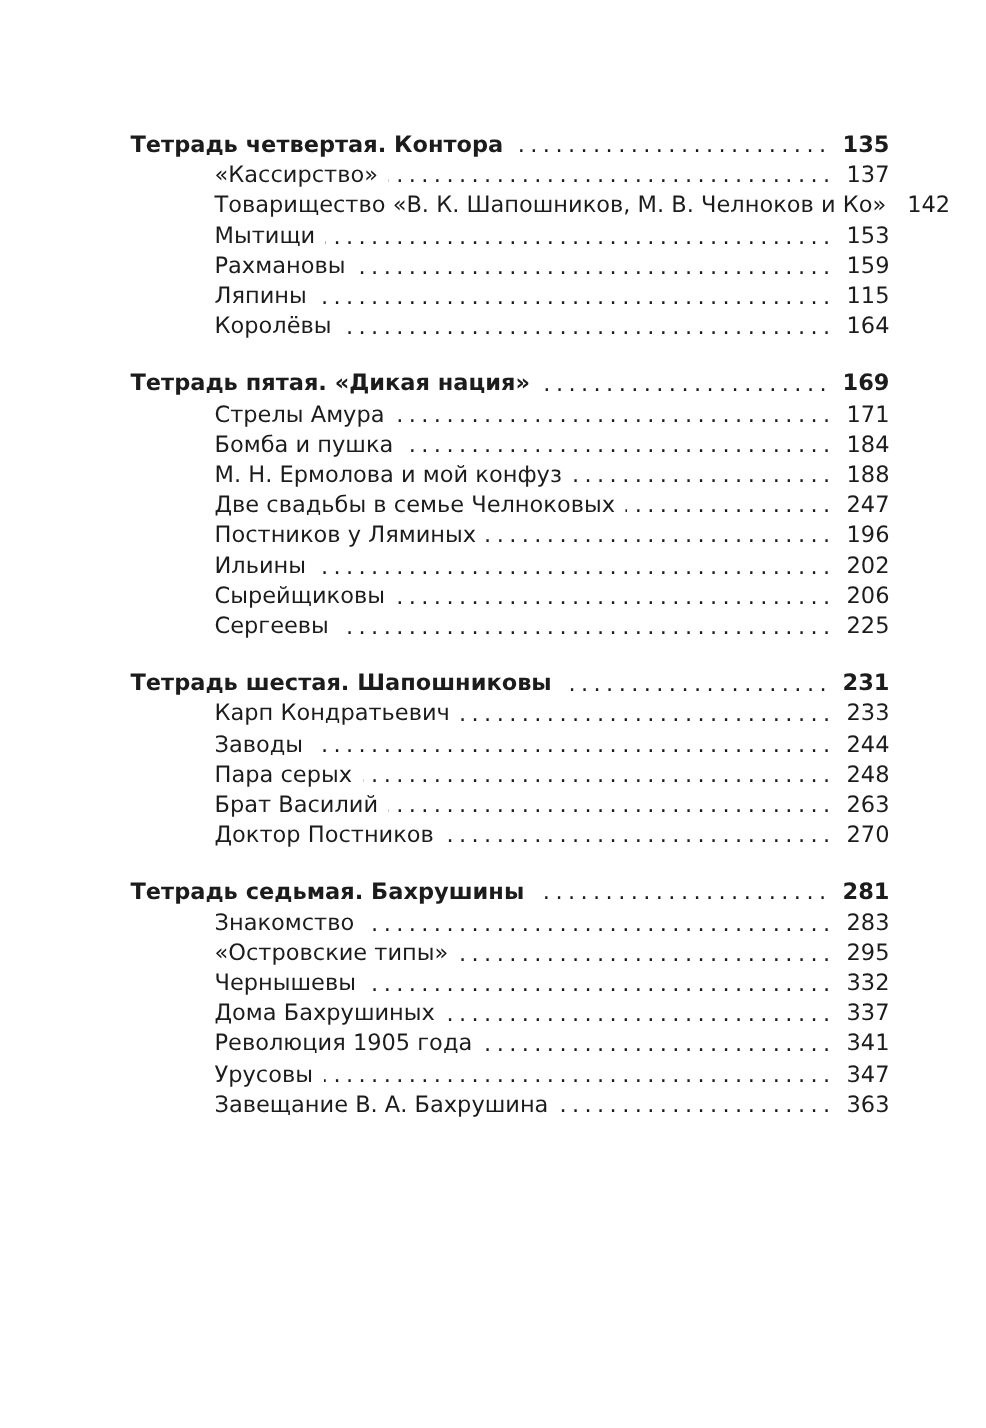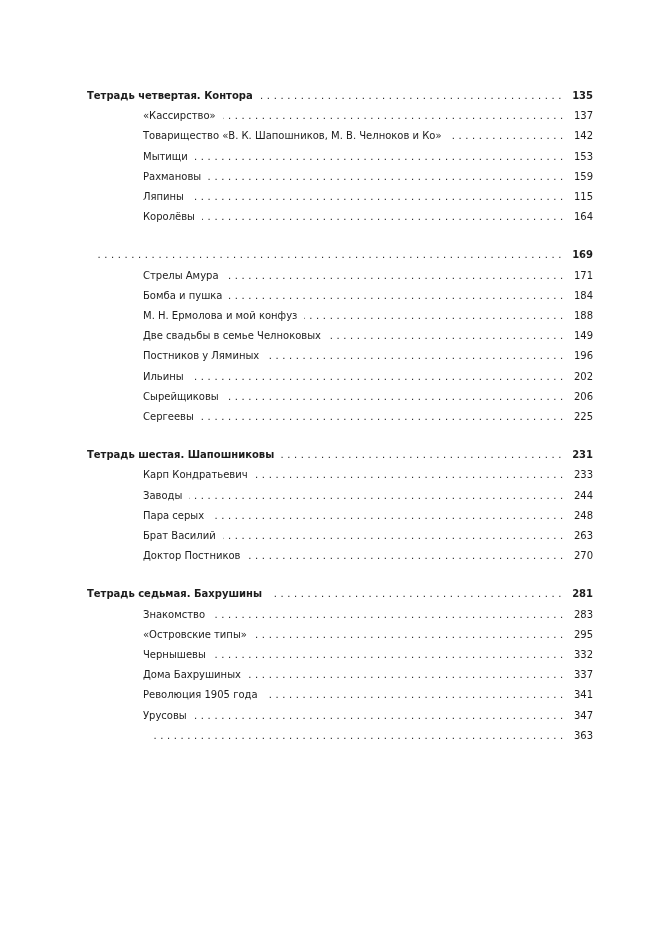--- a/index.html
+++ b/index.html
@@ -24,21 +24,21 @@
     position: absolute;
     left: 87px;
     top: 86px;
     width: 506px;
   }
   .toc-section { margin-top: 18px; }
   .toc-section:first-child { margin-top: 0; }
   .row {
     display: flex;
     align-items: baseline;
-    font-size: 10px;
+    font-size: 15px;
     line-height: 20.2px;
     white-space: nowrap;
   }
   .row.header { font-weight: 700; }
   .row.item { padding-left: 56px; }
   .title { flex: 0 0 auto; }
   .leader {
     flex: 1 1 auto;
     overflow: hidden;
     white-space: nowrap;
@@ -101,20 +101,21 @@
   <div class="row item">
     <span class="title">Королёвы</span>
     <span class="leader"></span>
     <span class="pageno">164</span>
   </div>
 </div>
   </section>
 
   <section class="toc-section">
     <div class="row header">
+      <span class="title">Тетрадь пятая. «Дикая нация»</span>
       <span class="leader"></span>
       <span class="pageno">169</span>
     </div>
     <div class="items">
   <div class="row item">
     <span class="title">Стрелы Амура</span>
     <span class="leader"></span>
     <span class="pageno">171</span>
   </div>
 
@@ -126,21 +127,21 @@
 
   <div class="row item">
     <span class="title">М. Н. Ермолова и мой конфуз</span>
     <span class="leader"></span>
     <span class="pageno">188</span>
   </div>
 
   <div class="row item">
     <span class="title">Две свадьбы в семье Челноковых</span>
     <span class="leader"></span>
-    <span class="pageno">149</span>
+    <span class="pageno">247</span>
   </div>
 
   <div class="row item">
     <span class="title">Постников у Ляминых</span>
     <span class="leader"></span>
     <span class="pageno">196</span>
   </div>
 
   <div class="row item">
     <span class="title">Ильины</span>
@@ -241,19 +242,20 @@
     <span class="pageno">341</span>
   </div>
 
   <div class="row item">
     <span class="title">Урусовы</span>
     <span class="leader"></span>
     <span class="pageno">347</span>
   </div>
 
   <div class="row item">
+    <span class="title">Завещание В. А. Бахрушина</span>
     <span class="leader"></span>
     <span class="pageno">363</span>
   </div>
 </div>
   </section>
 </div>
 </div>
 
 </body></html>

